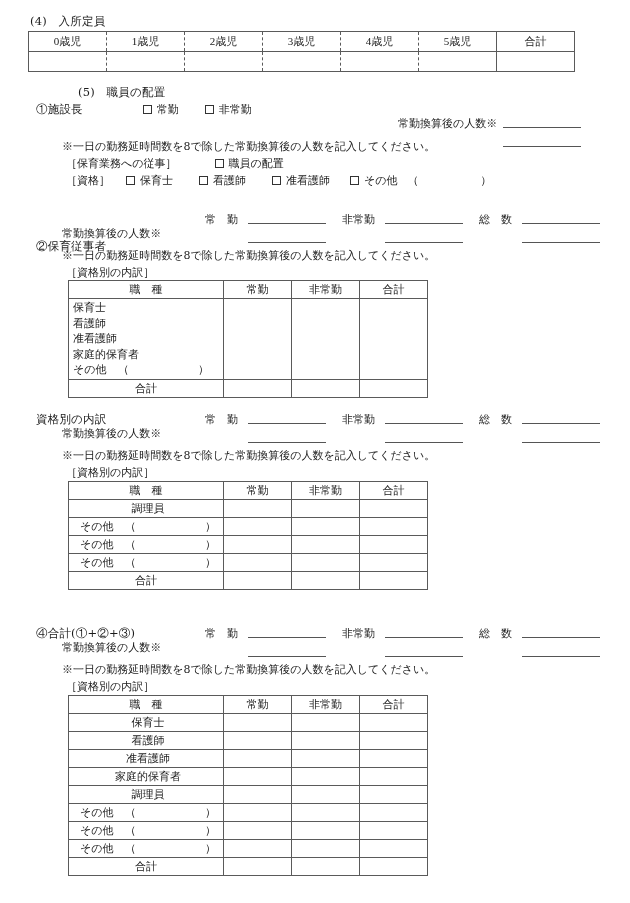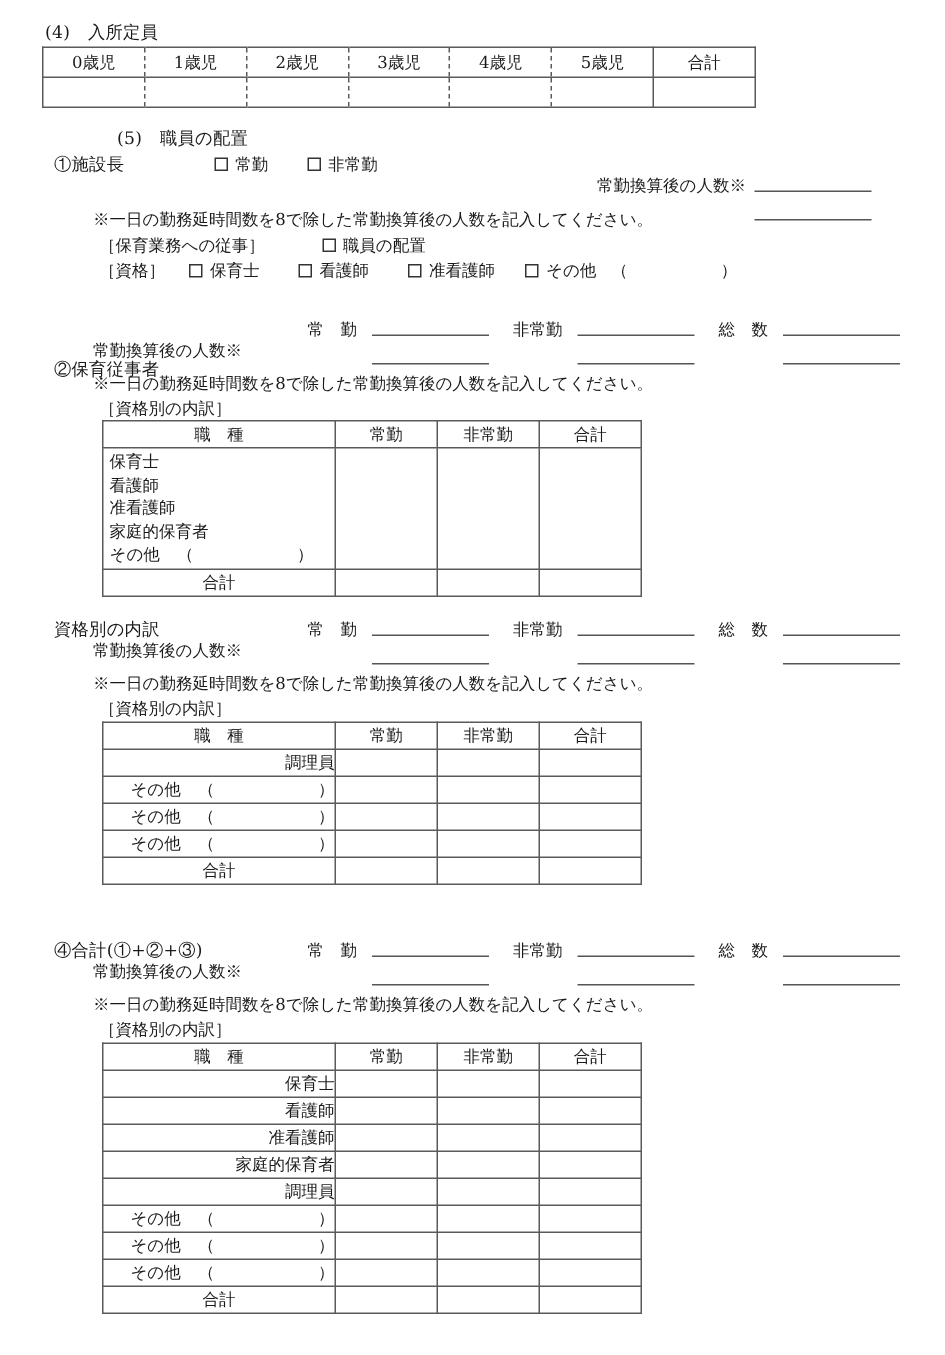--- a/index.html
+++ b/index.html
@@ -78,42 +78,42 @@
   table td, table th {
     border: 1px solid #5a5a5a;
     font-weight: normal;
     font-size: 11px;
     padding: 0;
     height: 17px;
     background: #fff;
   }
 
   
-  .cap-table { width: 476px; }
+  .cap-table { width: 547px; font-family: Liberation Serif, serif; }
   .cap-table td {
     text-align: center;
     height: 19px;
   }
   .cap-table .age {
     border-left-style: dashed;
     border-right-style: dashed;
   }
   .cap-table .age-first { border-left-style: solid; }
   .cap-table .age-last  { border-right-style: solid; text-align: center; }
   .cap-table .total-col { border-left-style: solid; }
 
   
   .brk-table { width: 357px; }
   .brk-table th.job, .brk-table td.job {
     width: 154px;
     text-align: center;
   }
   .brk-table th.num, .brk-table td.num { width: 67px; text-align: center; }
   .brk-table td.jobname {
-    text-align: right;
+    text-align: center;
     padding-left: 4px;
   }
   .brk-table td.sum {
     text-align: center;
   }
   
   .brk-table td.merged-names {
     text-align: left;
     padding: 1px 0 1px 4px;
     line-height: 15.5px;

